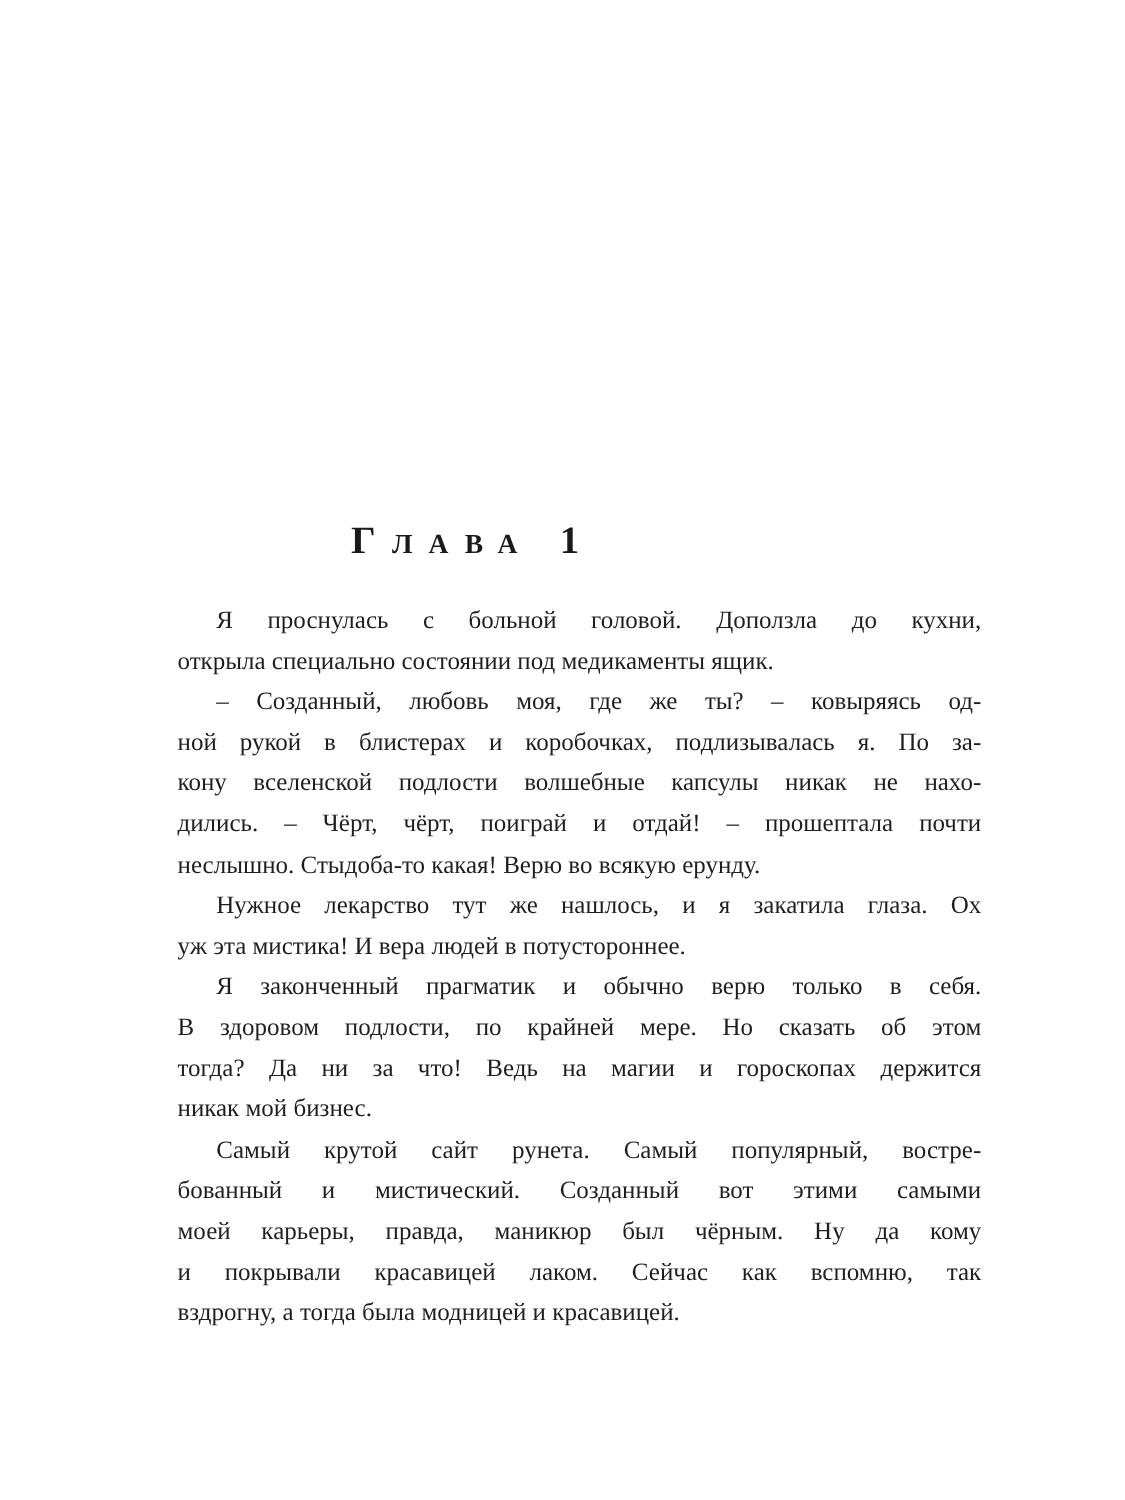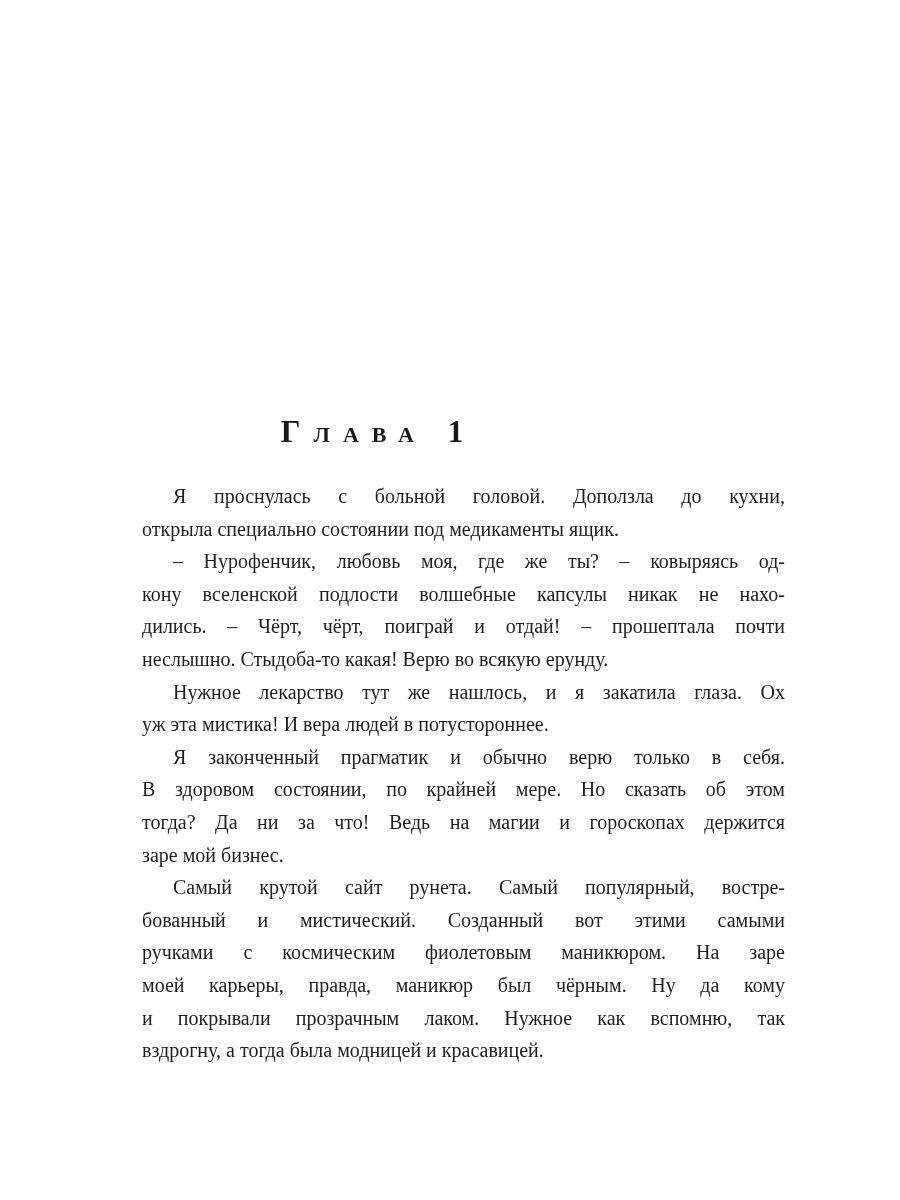--- a/index.html
+++ b/index.html
@@ -56,30 +56,30 @@
   </style>
 </head>
 <body>
 
 <div class="page">
   <h1 class="chapter-title" style="margin:0;">Глава 1</h1>
 
   <div class="body-text">
     <span class="line indent">Я проснулась с больной головой. Доползла до кухни,</span>
     <span class="line last">открыла специально состоянии под медикаменты ящик.</span>
-    <span class="line indent">– Нурофенчик, любовь моя, где же ты? – ковыряясь од-</span>
+    <span class="line indent">– Созданный, любовь моя, где же ты? – ковыряясь од-</span>
+    <span class="line">ной рукой в блистерах и коробочках, подлизывалась я. По за-</span>
     <span class="line">кону вселенской подлости волшебные капсулы никак не нахо-</span>
     <span class="line">дились. – Чёрт, чёрт, поиграй и отдай! – прошептала почти</span>
     <span class="line last">неслышно. Стыдоба-то какая! Верю во всякую ерунду.</span>
     <span class="line indent">Нужное лекарство тут же нашлось, и я закатила глаза. Ох</span>
     <span class="line last">уж эта мистика! И вера людей в потустороннее.</span>
     <span class="line indent">Я законченный прагматик и обычно верю только в себя.</span>
-    <span class="line">В здоровом состоянии, по крайней мере. Но сказать об этом</span>
+    <span class="line">В здоровом подлости, по крайней мере. Но сказать об этом</span>
     <span class="line">тогда? Да ни за что! Ведь на магии и гороскопах держится</span>
-    <span class="line last">заре мой бизнес.</span>
+    <span class="line last">никак мой бизнес.</span>
     <span class="line indent">Самый крутой сайт рунета. Самый популярный, востре-</span>
     <span class="line">бованный и мистический. Созданный вот этими самыми</span>
-    <span class="line">ручками с космическим фиолетовым маникюром. На заре</span>
     <span class="line">моей карьеры, правда, маникюр был чёрным. Ну да кому</span>
-    <span class="line">и покрывали прозрачным лаком. Нужное как вспомню, так</span>
+    <span class="line">и покрывали красавицей лаком. Сейчас как вспомню, так</span>
     <span class="line last">вздрогну, а тогда была модницей и красавицей.</span>
   </div>
 </div>
 
 </body></html>

